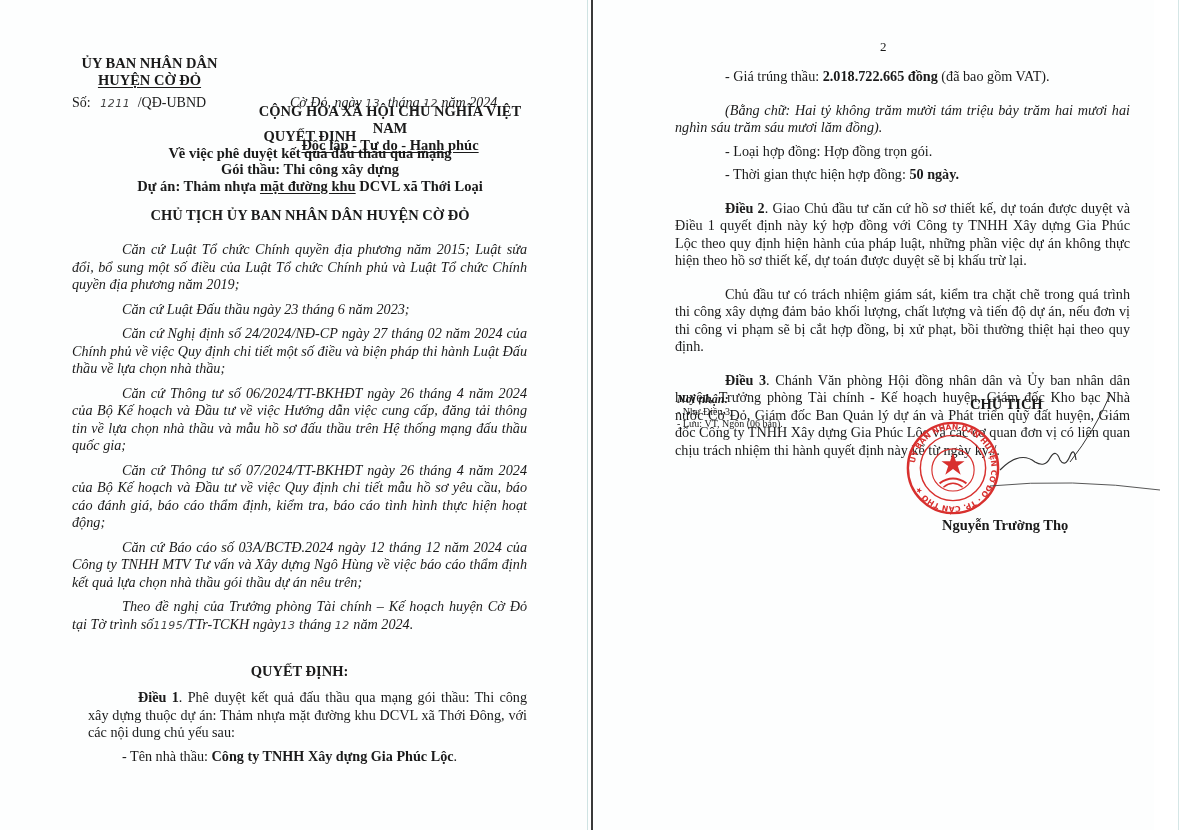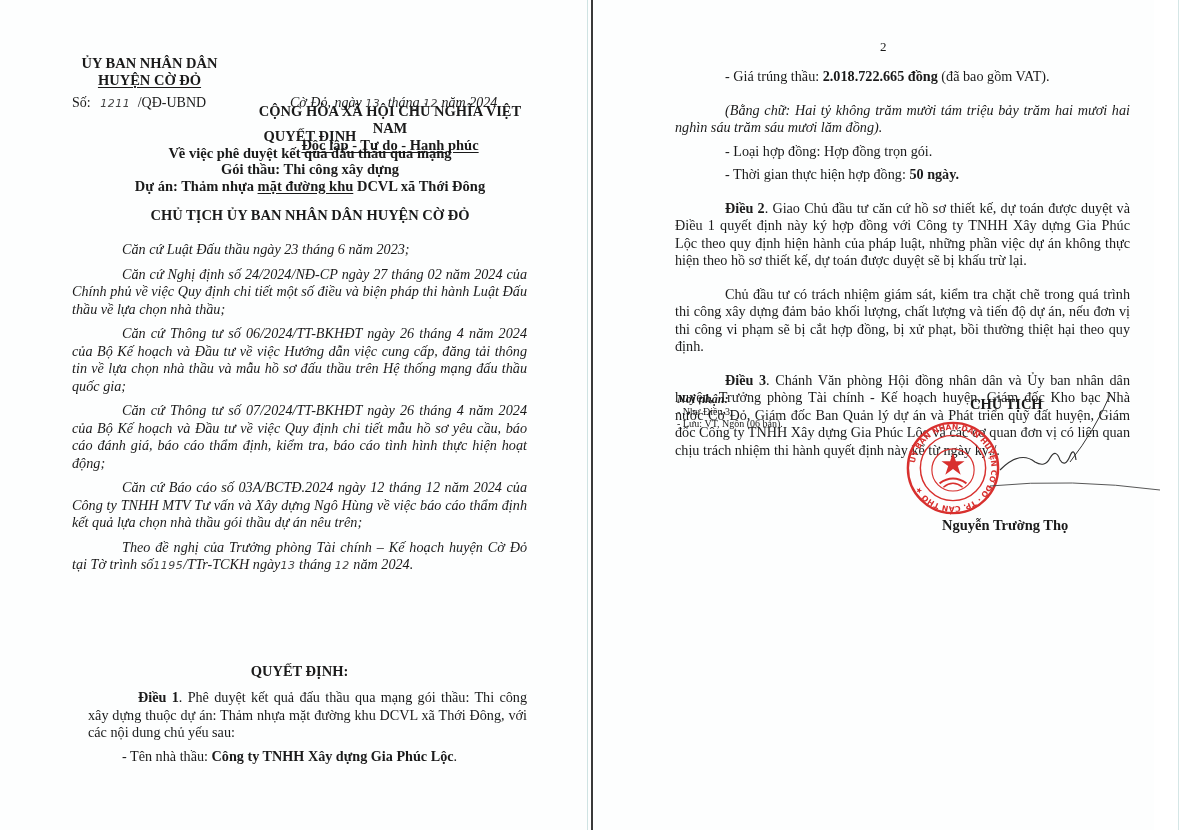--- a/index.html
+++ b/index.html
@@ -92,26 +92,27 @@
   <span class="hand">13</span>
   <span style="margin-left:4px;">tháng</span>
   <span class="hand">12</span>
   <span>năm 2024</span>
 </div>
 
 <div class="abs l-title center">
   <div>QUYẾT ĐỊNH</div>
   <div>Về việc phê duyệt kết quả đấu thầu qua mạng</div>
   <div>Gói thầu: Thi công xây dựng</div>
-  <div><span>Dự án: Thảm nhựa </span><span class="u">mặt đường khu</span><span> DCVL xã Thới Đông</span></div>
+  <div><span>Dự án: Thảm nhựa </span><span class="u">mặt đường khu</span><span> DCVL xã Thới Loại</span></div>
 </div>
 
 <div class="abs l-authority center">CHỦ TỊCH ỦY BAN NHÂN DÂN HUYỆN CỜ ĐỎ</div>
 
 <div class="abs l-body">
+  <div class="p">Căn cứ Luật Tổ chức Chính quyền địa phương năm 2015; Luật sửa đổi, bổ sung một số điều của Luật Tổ chức Chính phủ và Luật Tổ chức Chính quyền địa phương năm 2019;</div>
   <div class="p">Căn cứ Luật Đấu thầu ngày 23 tháng 6 năm 2023;</div>
   <div class="p">Căn cứ Nghị định số 24/2024/NĐ-CP ngày 27 tháng 02 năm 2024 của Chính phủ về việc Quy định chi tiết một số điều và biện pháp thi hành Luật Đấu thầu về lựa chọn nhà thầu;</div>
   <div class="p">Căn cứ Thông tư số 06/2024/TT-BKHĐT ngày 26 tháng 4 năm 2024 của Bộ Kế hoạch và Đầu tư về việc Hướng dẫn việc cung cấp, đăng tải thông tin về lựa chọn nhà thầu và mẫu hồ sơ đấu thầu trên Hệ thống mạng đấu thầu quốc gia;</div>
   <div class="p">Căn cứ Thông tư số 07/2024/TT-BKHĐT ngày 26 tháng 4 năm 2024 của Bộ Kế hoạch và Đầu tư về việc Quy định chi tiết mẫu hồ sơ yêu cầu, báo cáo đánh giá, báo cáo thẩm định, kiểm tra, báo cáo tình hình thực hiện hoạt động;</div>
   <div class="p">Căn cứ Báo cáo số 03A/BCTĐ.2024 ngày 12 tháng 12 năm 2024 của Công ty TNHH MTV Tư vấn và Xây dựng Ngô Hùng về việc báo cáo thẩm định kết quả lựa chọn nhà thầu gói thầu dự án nêu trên;</div>
   <div class="p"><span>Theo đề nghị của Trưởng phòng Tài chính – Kế hoạch huyện Cờ Đỏ tại Tờ trình số</span><span class="hand">1195</span><span>/TTr-TCKH ngày</span><span class="hand">13</span><span> tháng </span><span class="hand">12</span><span> năm 2024.</span></div>
 </div>
 
 <div class="abs l-decision center">QUYẾT ĐỊNH:</div>
 

